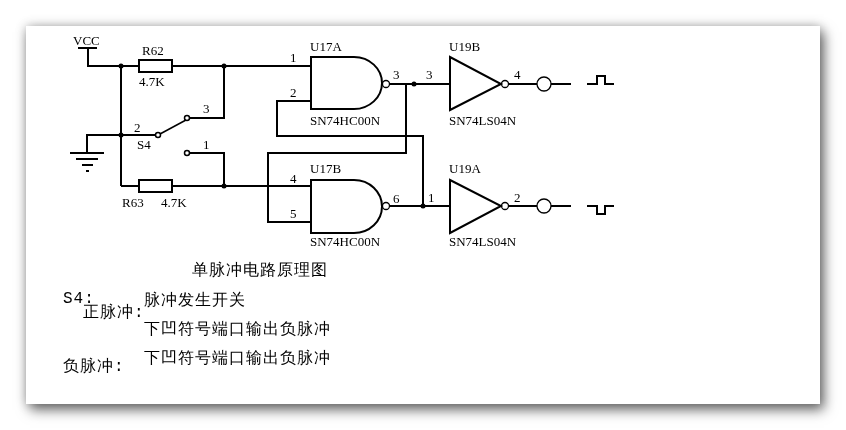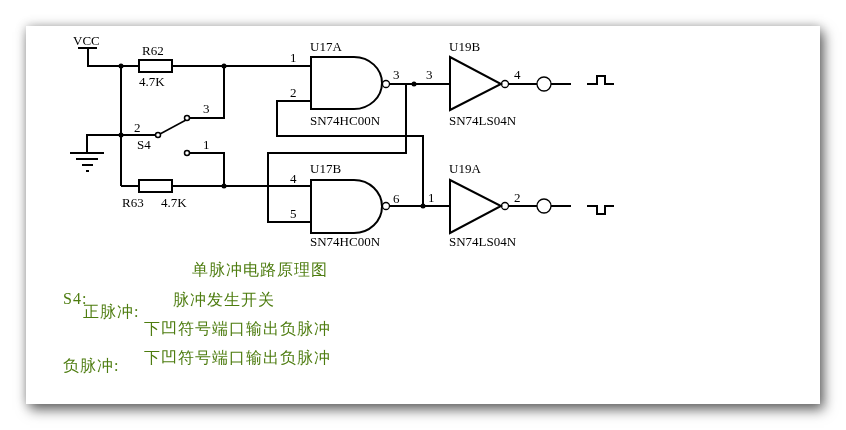--- a/index.html
+++ b/index.html
@@ -8,22 +8,22 @@
     font-family: "Liberation Serif", "DejaVu Serif", serif;
   }
   .panel {
     position: absolute; left: 26px; top: 26px; width: 794px; height: 378px;
     background: #ffffff;
     box-shadow: 4px 6px 12px rgba(0,0,0,0.55), 0 0 10px rgba(0,0,0,0.25);
   }
   svg.schem { position: absolute; left: 0; top: 0; }
   svg.schem text { font-family: "Liberation Serif", "DejaVu Serif", serif; font-size: 13px; fill: #000; }
   .caption {
-    position: absolute; font-family: Liberation Serif, serif;
-    font-size: 16px; color: #4d7c0f; white-space: nowrap; letter-spacing: 1px;
+    position: absolute; font-family: Liberation Mono, monospace;
+    font-size: 16px; color: #000000; white-space: nowrap; letter-spacing: 1px;
   }
 </style>
 </head>
 <body>
 
 <div class="panel"></div>
 
 <svg class="schem" width="846" height="430" viewBox="0 0 846 430" fill="none" stroke="#000" stroke-width="2">
 
   <g>
@@ -135,19 +135,19 @@
   <g>
     <circle cx="544" cy="206" r="7" stroke-width="1.3"></circle>
     <line x1="551" y1="206" x2="571" y2="206"></line>
   </g>
   <polyline points="587,206 597,206 597,214 605,214 605,206 614,206"></polyline>
 </svg>
 
 <div class="caption" style="left:192px; top:260px;">单脉冲电路原理图</div>
 
 <div class="caption" style="left:63px; top:290px;text-align:center;">S4:</div>
-<div class="caption" style="left:144px; top:290px;margin-left:29px;">脉冲发生开关</div>
+<div class="caption" style="left:144px; top:290px;">脉冲发生开关</div>
 
 <div class="caption" style="left:63px; top:302px;margin-left:20px;">正脉冲:</div>
 <div class="caption" style="left:144px; top:319px;">下凹符号端口输出负脉冲</div>
 
 <div class="caption" style="left:63px; top:356px;">负脉冲:</div>
 <div class="caption" style="left:144px; top:348px;text-align:center;">下凹符号端口输出负脉冲</div>
 
 </body></html>

